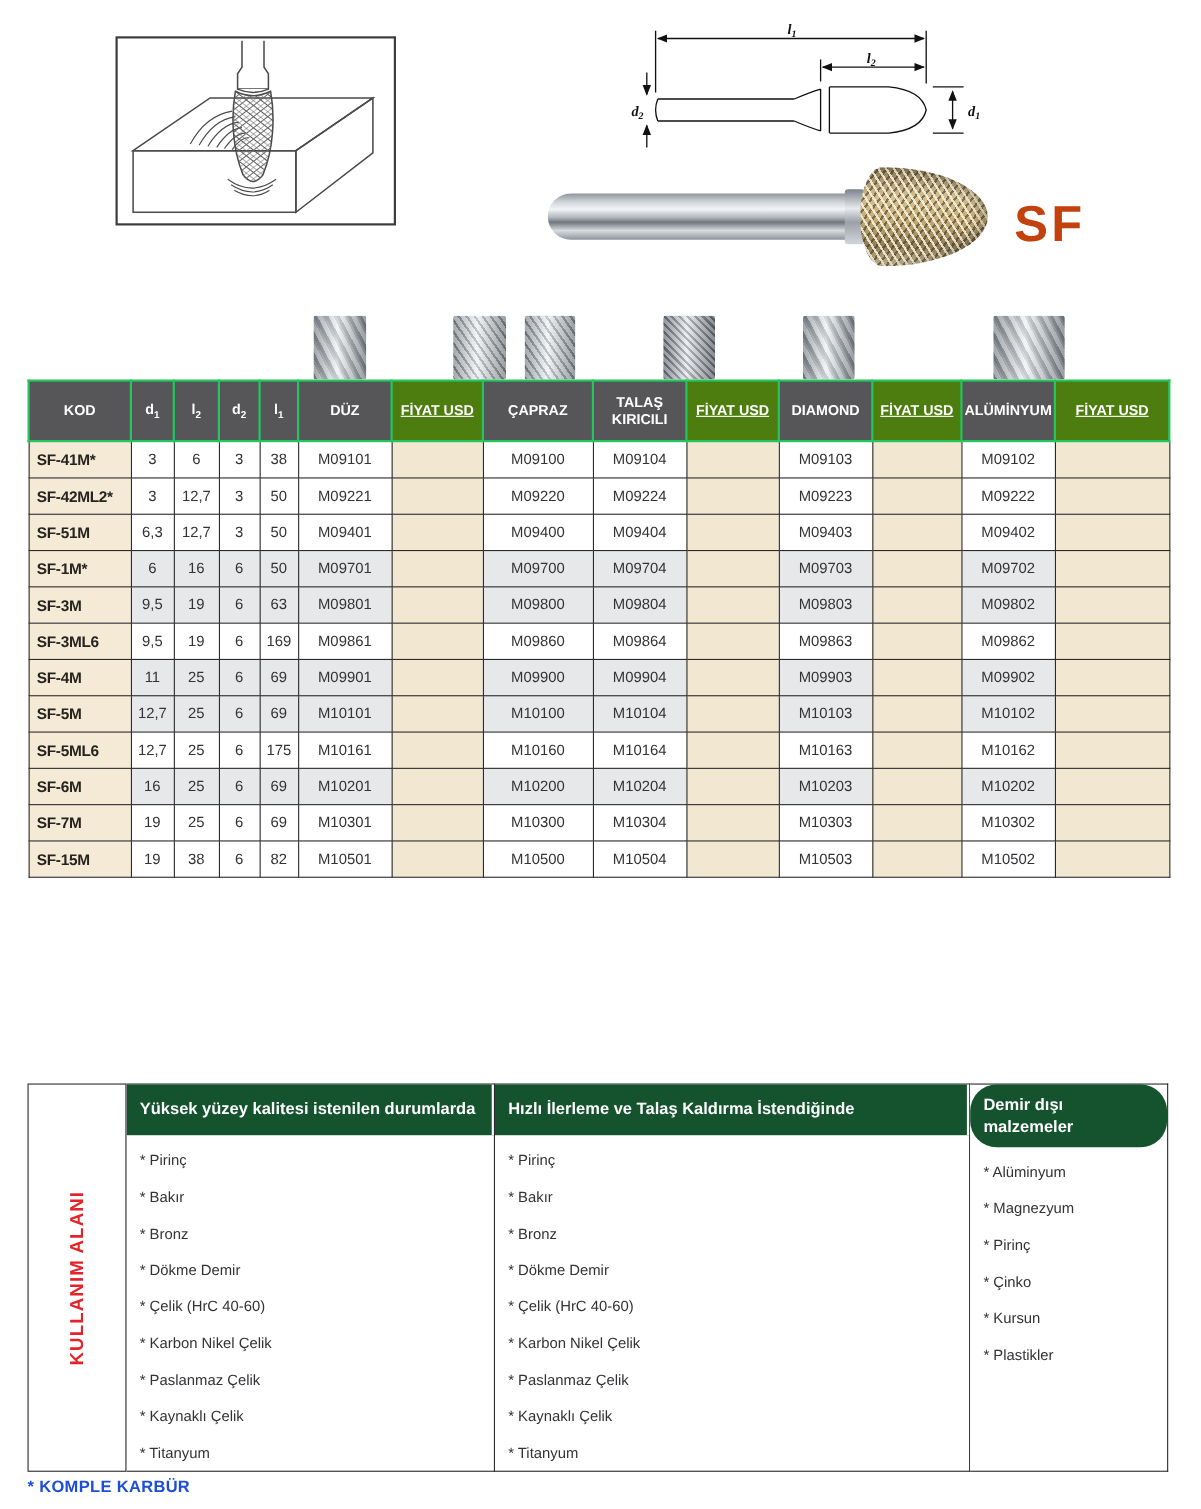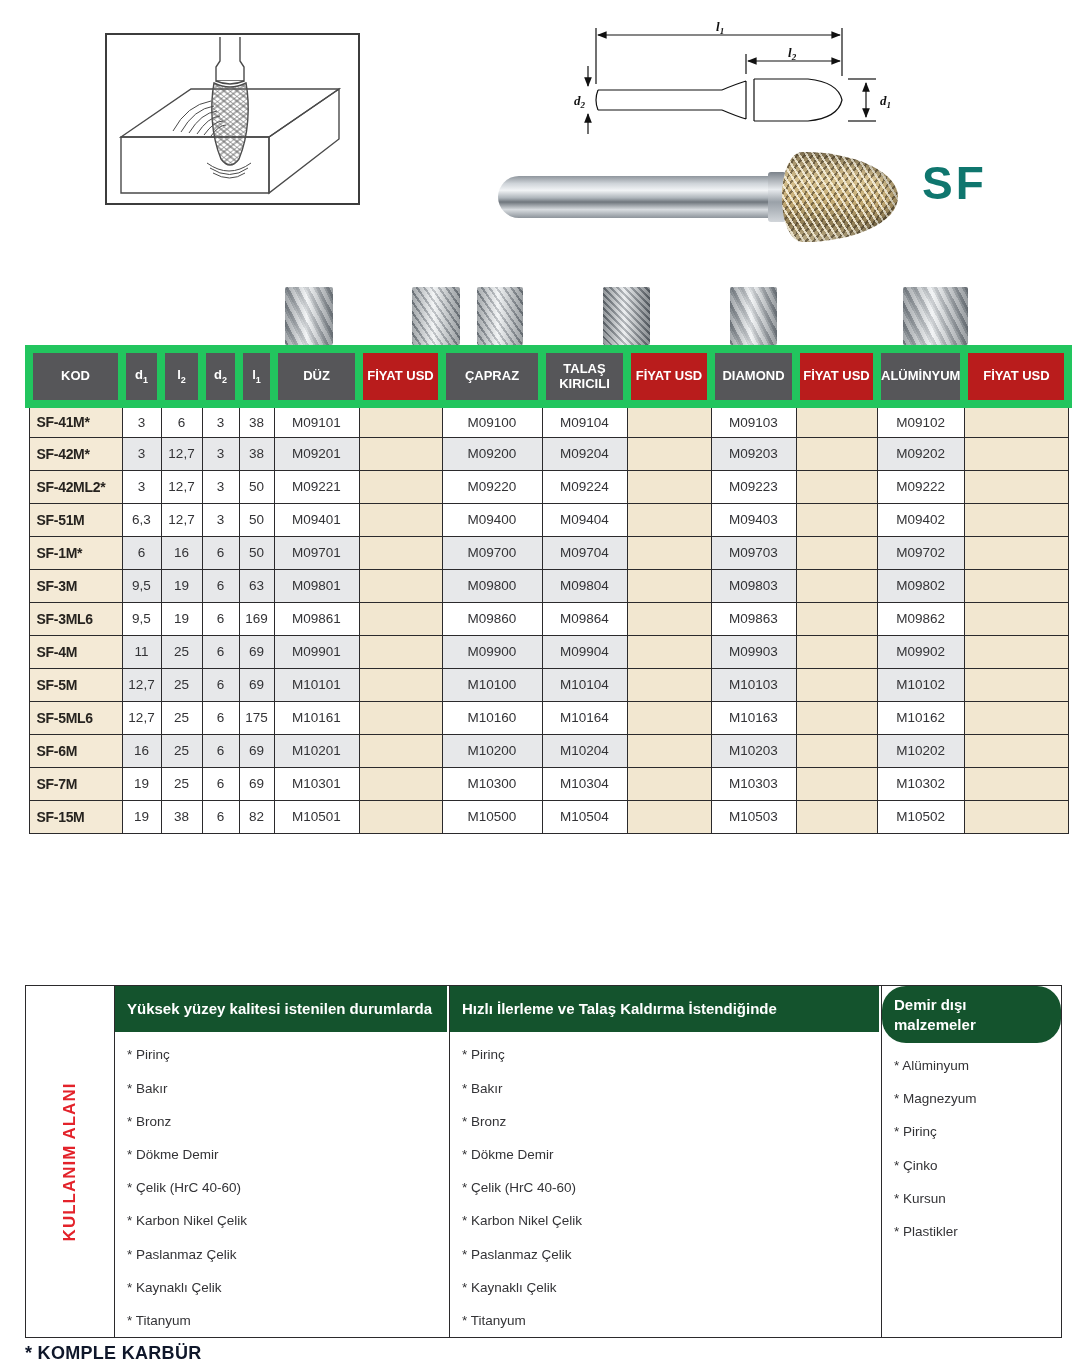--- a/index.html
+++ b/index.html
@@ -24,43 +24,43 @@
     background:linear-gradient(to bottom,#8f969d 0%,#cfd4d9 18%,#f2f4f6 34%,#aeb5bb 52%,#6f767d 62%,#d8dce0 80%,#8d949b 100%); }
   .burr-collar { position:absolute; left:270px; top:22px; width:18px; height:50px;
     background:linear-gradient(to bottom,#7b828a,#e8ebee 35%,#9aa1a8 60%,#d2d6da); border-radius:3px; }
   .burr-head { position:absolute; left:284px; top:2px; width:116px; height:90px;
     border-radius:18% 85% 85% 18% / 50% 52% 52% 50%;
     background:
       repeating-linear-gradient(58deg, rgba(250,244,224,.85) 0 2px, rgba(0,0,0,0) 2px 6px),
       repeating-linear-gradient(-52deg, rgba(62,50,30,.55) 0 2px, rgba(0,0,0,0) 2px 6px),
       linear-gradient(to bottom,#8a7a58,#d6c190 30%,#c3aa74 55%,#8e7c55 80%,#cdbd96);
     box-shadow:inset -6px 0 10px rgba(0,0,0,.25); }
-  .sf-label { position:absolute; left:922px; top:156px; font-size:46px; font-weight:700;
-    letter-spacing:3px; color:#0f766e; }
+  .sf-label { position:absolute; left:922px; top:176px; font-size:46px; font-weight:700;
+    letter-spacing:3px; color:#c2410c; }
 
   
   .thumb { position:absolute; top:287px; height:58px; border-radius:2px; }
   .thumb.single { background:
       linear-gradient(to right, rgba(40,45,50,.35), rgba(255,255,255,.55) 45%, rgba(40,45,50,.4)),
       repeating-linear-gradient(62deg,#8d949b 0 3px,#e3e7ea 3px 7px,#aeb5ba 7px 9px); }
   .thumb.cross { background:
       linear-gradient(to right, rgba(40,45,50,.35), rgba(255,255,255,.5) 45%, rgba(40,45,50,.4)),
       repeating-linear-gradient(55deg,#878e95 0 2px,#e6eaec 2px 6px),
       repeating-linear-gradient(-55deg,#9aa1a7 0 2px,#d7dbdf 2px 6px); }
   .thumb.diamond { background:
       linear-gradient(to right, rgba(30,35,40,.4), rgba(255,255,255,.45) 45%, rgba(30,35,40,.45)),
       repeating-linear-gradient(45deg,#767d84 0 2px,#dde1e4 2px 5px),
       repeating-linear-gradient(-45deg,#767d84 0 2px,#cdd2d6 2px 5px); }
 
   
   table.spec { position:absolute; left:25px; top:345px; border-collapse:collapse; table-layout:fixed; }
   table.spec th { height:55px; font-size:13px; font-weight:700; color:#fff;
-    border:8px solid #22c55e; line-height:1.15; }
+    border:2px solid #22c55e; line-height:1.15; }
   th.gray { background:#565659; }
-  th.blue { background:#b91c1c; }
+  th.blue { background:#4d7c0f;text-decoration:underline; }
   .hsub { font-size:9px; vertical-align:-4px; font-weight:700; }
   table.spec td { height:33px; border:1px solid #2b2a2c; text-align:center; vertical-align:middle;
     font-size:13.5px; color:#333336; background:#fff; }
   table.spec tr.alt td { background:#e7e8ea; }
   table.spec td.kod { background:#f4ead6 !important; text-align:left; padding-left:7px;
     font-weight:700; font-size:14px; color:#26231f; letter-spacing:-0.3px;margin-top:36px; }
   table.spec td.price { background:#f2e7d0 !important; }
 
   
   .usage { position:absolute; left:25px; top:985px; width:1037px; height:353px; display:flex; }
@@ -73,22 +73,22 @@
   .usage-col.c2 { width:432px; }
   .usage-col.c3 { width:180px; }
   .usage-header { height:57px; background:#14532d; color:#fff; font-weight:700; font-size:15px;
     display:flex; align-items:center; padding:4px 10px 4px 12px; line-height:1.3;
     border-right:2px solid #fff; }
   .usage-col:last-child .usage-header { border-right:none;border-radius:24px; }
   .usage-list { padding:6px 0 0 0; }
   .usage-item { height:33.2px; display:flex; align-items:center; padding-left:12px;
     font-size:13.5px; color:#333336; }
 
-  .footer-note { position:absolute; left:25px; top:1343px; color:#0f172a;
-    font-weight:700; font-size:18px; letter-spacing:.3px; }
+  .footer-note { position:absolute; left:25px; top:1343px; color:#1d4ed8;
+    font-weight:700; font-size:15px; letter-spacing:.3px; }
 </style>
 </head>
 <body>
 
 <div class="page">
 
   <div class="illus-box">
     <svg width="251" height="168" viewBox="0 0 251 168">
       <defs>
         <pattern id="xh1" width="8" height="8" patternUnits="userSpaceOnUse" patternTransform="rotate(38)">
@@ -219,36 +219,20 @@
           <td class="dim">3</td>
           <td class="dim">38</td>
           <td class="code">M09101</td>
           <td class="price"></td>
           <td class="code">M09100</td>
           <td class="code">M09104</td>
           <td class="price"></td>
           <td class="code">M09103</td>
           <td class="price"></td>
           <td class="code">M09102</td>
-          <td class="price"></td>
-        </tr>
-        <tr class="alt">
-          <td class="kod">SF-42M*</td>
-          <td class="dim">3</td>
-          <td class="dim">12,7</td>
-          <td class="dim">3</td>
-          <td class="dim">38</td>
-          <td class="code">M09201</td>
-          <td class="price"></td>
-          <td class="code">M09200</td>
-          <td class="code">M09204</td>
-          <td class="price"></td>
-          <td class="code">M09203</td>
-          <td class="price"></td>
-          <td class="code">M09202</td>
           <td class="price"></td>
         </tr>
         <tr>
           <td class="kod">SF-42ML2*</td>
           <td class="dim">3</td>
           <td class="dim">12,7</td>
           <td class="dim">3</td>
           <td class="dim">50</td>
           <td class="code">M09221</td>
           <td class="price"></td>

